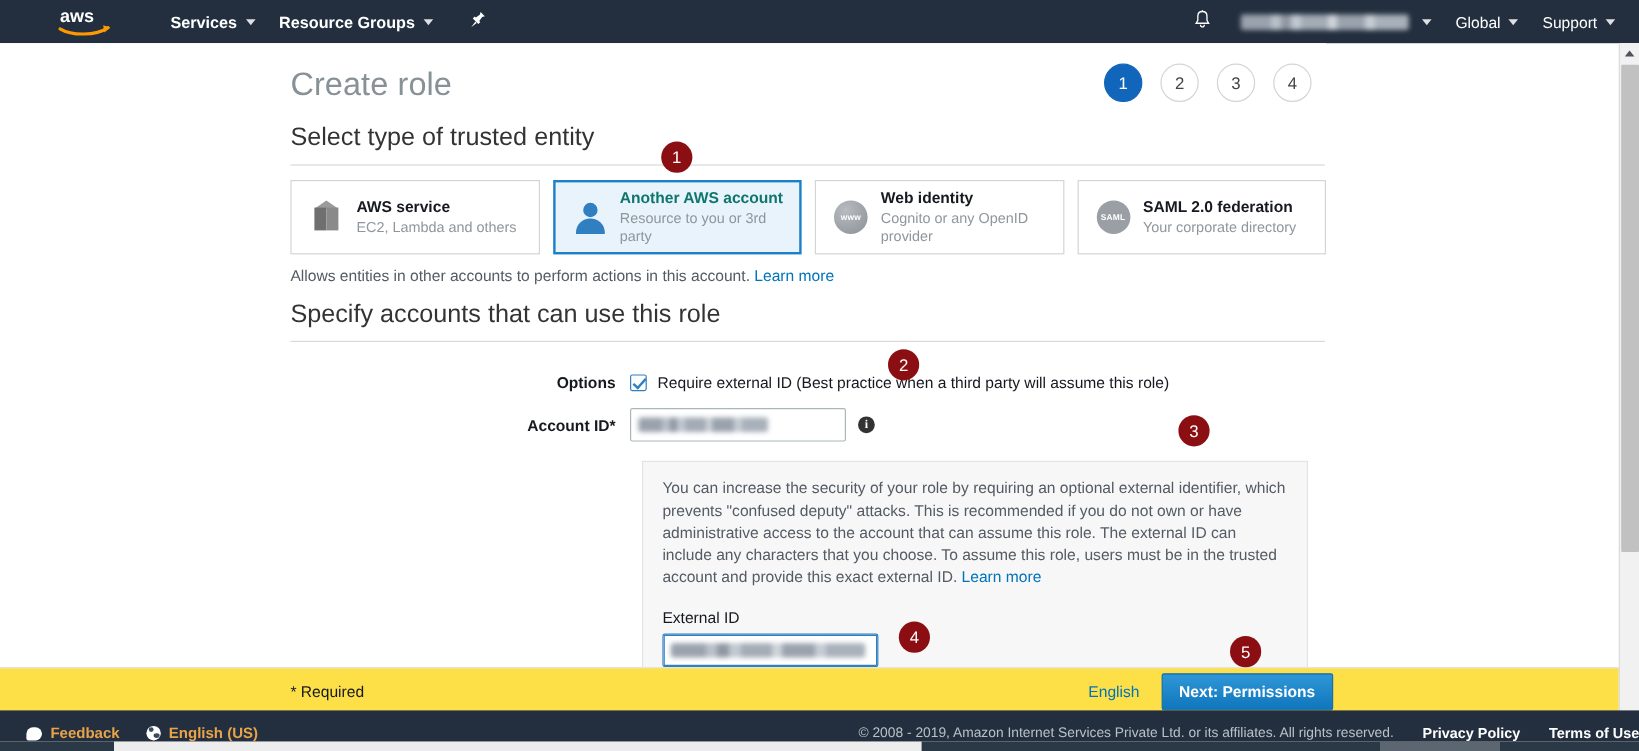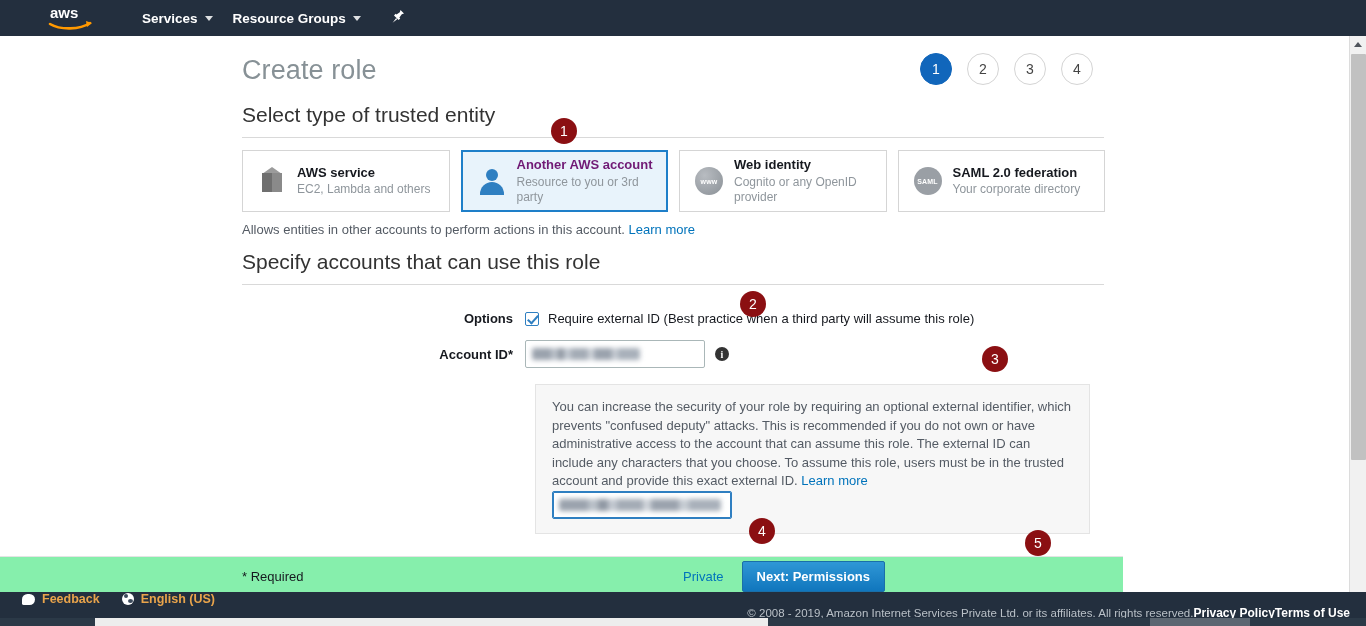--- a/index.html
+++ b/index.html
@@ -111,21 +111,21 @@
   .card {
     width: 209px; height: 62px; border: 1px solid #d5d5d5; background: #fff;
     display: flex; align-items: center; padding: 0 12px; cursor: pointer;
     position: relative;
   }
   .card.selected { border: 2px solid #1e7fc9; background: #e8f3fb; }
   .card .cicon { width: 34px; flex: 0 0 34px; display: flex; align-items: center; justify-content: center; }
   .card .ctext { margin-left: 8px; line-height: 1.25; }
   .card .ctitle { font-size: 13px; font-weight: bold; color: #16191f; }
   .card .csub { font-size: 12px; color: #8f969c; margin-top: 1px; }
-  .card.selected .ctitle { color: #701a75; }
+  .card.selected .ctitle { color: #0f766e; }
 
   .cube { width: 26px; height: 28px; position: relative; }
   .cube .top { position:absolute; top:0; left:3px; width:0; height:0;
     border-left: 10px solid transparent; border-right: 10px solid transparent;
     border-bottom: 7px solid #9b9b9b; }
   .cube .lft { position:absolute; top:6px; left:3px; width:10px; height:19px; background:#6f6f6f; }
   .cube .rgt { position:absolute; top:6px; left:13px; width:10px; height:19px; background:#8a8a8a; }
 
   .person { width: 30px; height: 28px; position: relative; }
   .person .head { position:absolute; top:2px; left:9px; width:12px; height:12px; border-radius:50%; background:#2f7fc1; }
@@ -188,61 +188,60 @@
   
   .badge {
     position: absolute; width: 26px; height: 26px; border-radius: 50%;
     background: #8b0f12; color: #fff; font-size: 14px;
     display: flex; align-items: center; justify-content: center;
     z-index: 40; font-family: "Liberation Sans", sans-serif;
   }
 
   
   .actionbar {
-    position: absolute; left: 0; top: 556px; width: 1123px; height: 40px;
-    background: #86efac; border-top: 1px solid #e4e4e4;
+    position: absolute; left: 0; top: 556px; width: 1349px; height: 40px;
+    background: #fde047; border-top: 1px solid #e4e4e4;
     display: flex; align-items: center;
   }
   .req-note { margin-left: 242px; font-size: 13px; color: #16191f; }
   .act-right { margin-left: auto; display: flex; align-items: center; padding-right: 238px; gap: 18px; }
   .cancel-btn { font-size: 13px; color: #0073bb; cursor: pointer; }
   .next-btn {
     background: #1d8bd1; background-image: linear-gradient(#2f97d6, #1076bd);
     border: 1px solid #1a6fa8; border-radius: 2px;
     color: #fff; font-size: 13px; font-weight: bold;
     padding: 7px 14px; cursor: pointer; white-space: nowrap;
   }
 
   
   .footer {
     position: absolute; left: 0; bottom: 8px; width: 1366px; height: 26px;
-    background: #232f3e; display: flex; align-items: flex-start;
+    background: #232f3e; display: flex; align-items: flex-end;
     font-size: 12px;
-    flex-direction: column;
   }
   .f-left { display: flex; align-items: center; margin-left: 22px; gap: 22px; }
   .f-item { display: flex; align-items: center; gap: 7px; color: #e9a44b; cursor: pointer; }
   .f-item .fl { color: #e9a44b; font-weight: bold; font-size: 12.5px; }
   .speech {
     width: 13px; height: 11px; background: #fff; border-radius: 6px 6px 6px 2px;
     position: relative;
   }
   .globe {
     width: 12px; height: 12px; border-radius: 50%; background: #fff;
     position: relative; overflow: hidden;
   }
   .globe:before {
     content:""; position:absolute; left:2px; top:1px; width:4px; height:4px;
     background:#3c4b5c; border-radius:50%;
   }
   .globe:after {
     content:""; position:absolute; left:6px; top:6px; width:5px; height:4px;
     background:#3c4b5c; border-radius:50%;
   }
-  .f-right { margin-left: auto; display: flex; align-items: center; padding-right: 16px; }
+  .f-right { margin-left: auto; display: flex; align-items: center; gap: 24px; padding-right: 0; }
   .copyright { color: #b9c0c7; font-size: 11.5px; }
   .f-link { color: #ffffff; font-size: 12px; font-weight: bold; cursor: pointer; }
 </style>
 </head>
 <body>
 
 <div id="root">
 
   <div class="topnav">
     <div class="aws-logo">
@@ -263,20 +262,41 @@
         <span class="caret"></span>
       </div>
       <div class="pin-icon">
         <svg width="14" height="16" viewBox="0 0 14 16">
           <path d="M9.5 1 L13 4.5 L10.8 5.2 L8.4 8.6 L9.2 9.5 L7.6 11 L3 6.4 L4.6 4.8 L5.5 5.6 L8.8 3.2 Z" fill="#ffffff"></path>
           <path d="M5.2 9 L1.6 13.8 L6.2 10.2 Z" fill="#ffffff"></path>
         </svg>
       </div>
     </div>
 
+    <div class="nav-right">
+      <div class="bell">
+        <svg width="16" height="17" viewBox="0 0 16 17">
+          <path d="M8 1.6 C5.5 1.6 4.2 3.2 4.2 5.4 L4.2 9 L2.8 11.4 L13.2 11.4 L11.8 9 L11.8 5.4 C11.8 3.2 10.5 1.6 8 1.6 Z" fill="none" stroke="#ffffff" stroke-width="1.1"></path>
+          <path d="M6.4 12.6 C6.4 13.7 7.1 14.4 8 14.4 C8.9 14.4 9.6 13.7 9.6 12.6" fill="none" stroke="#ffffff" stroke-width="1.1"></path>
+          <path d="M8 1.6 L8 0.6" stroke="#ffffff" stroke-width="1.1"></path>
+        </svg>
+      </div>
+      <div class="nav-item">
+        <span class="blurred acct-blur"></span>
+        <span class="caret"></span>
+      </div>
+      <div class="nav-item">
+        <span>Global</span>
+        <span class="caret"></span>
+      </div>
+      <div class="nav-item">
+        <span>Support</span>
+        <span class="caret"></span>
+      </div>
+    </div>
   </div>
 
   <div class="content">
     <div class="inner">
 
       <h1 class="page-title">Create role</h1>
 
       <div class="steps">
         <div class="step active">1</div>
         <div class="step">2</div>
@@ -357,38 +377,39 @@
           <span class="blurred val-blur" style="width:108px"></span>
         </div>
         <div class="info-dot">i</div>
       </div>
 
       <div class="info-panel">
         <p>
           <span>You can increase the security of your role by requiring an optional external identifier, which prevents "confused deputy" attacks. This is recommended if you do not own or have administrative access to the account that can assume this role. The external ID can include any characters that you choose. To assume this role, users must be in the trusted account and provide this exact external ID.</span>
           <a class="link">Learn more</a>
         </p>
+        <div class="ext-label">External ID</div>
         <div class="txt-input focus ext-input">
           <span class="blurred val-blur" style="width:162px"></span>
         </div>
       </div>
 
     </div>
   </div>
 
   <div class="badge" style="left:551px; top:118px">1</div>
   <div class="badge" style="left:740px; top:291px">2</div>
   <div class="badge" style="left:982px; top:346px">3</div>
   <div class="badge" style="left:749px; top:518px">4</div>
   <div class="badge" style="left:1025px; top:530px">5</div>
 
   <div class="actionbar">
     <div class="req-note">* Required</div>
     <div class="act-right">
-      <div class="cancel-btn">Private</div>
+      <div class="cancel-btn">English</div>
       <div class="next-btn">Next: Permissions</div>
     </div>
   </div>
 
   <div class="vscroll">
     <div class="arrow-up">
         <div class="tri-up"></div>
       </div>
     <div class="vthumb"></div>
     <div class="arrow-down">

